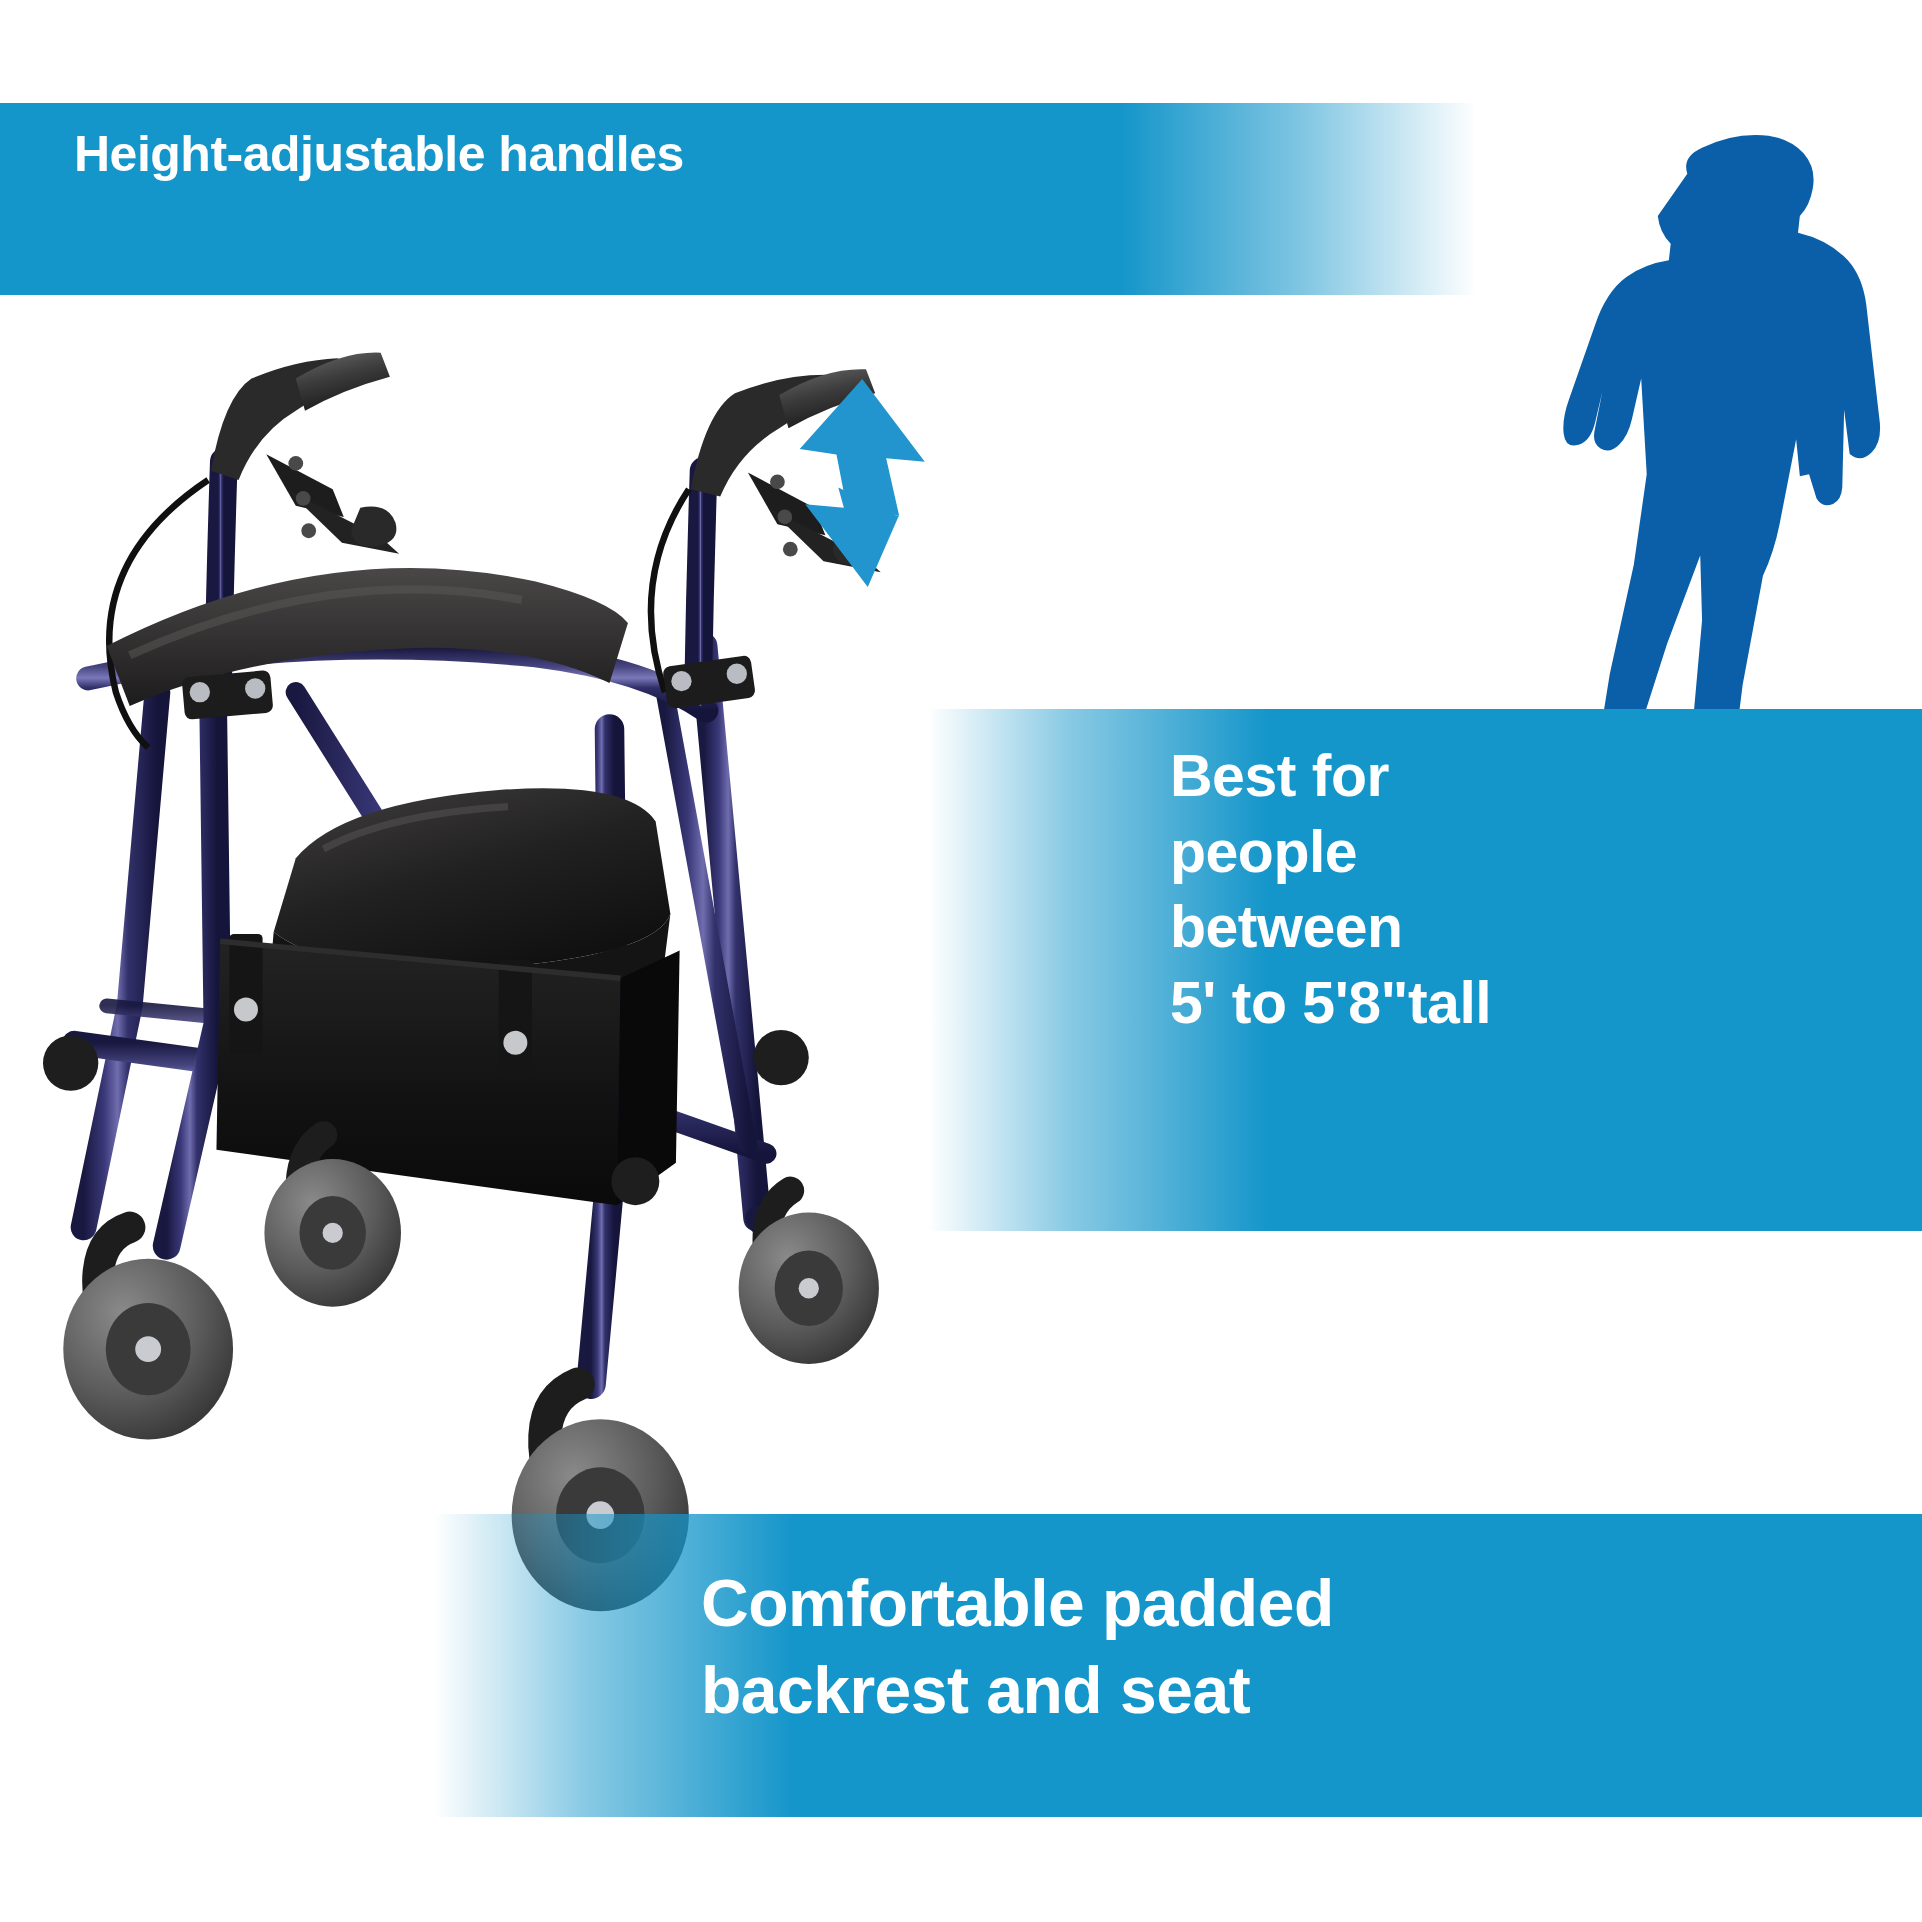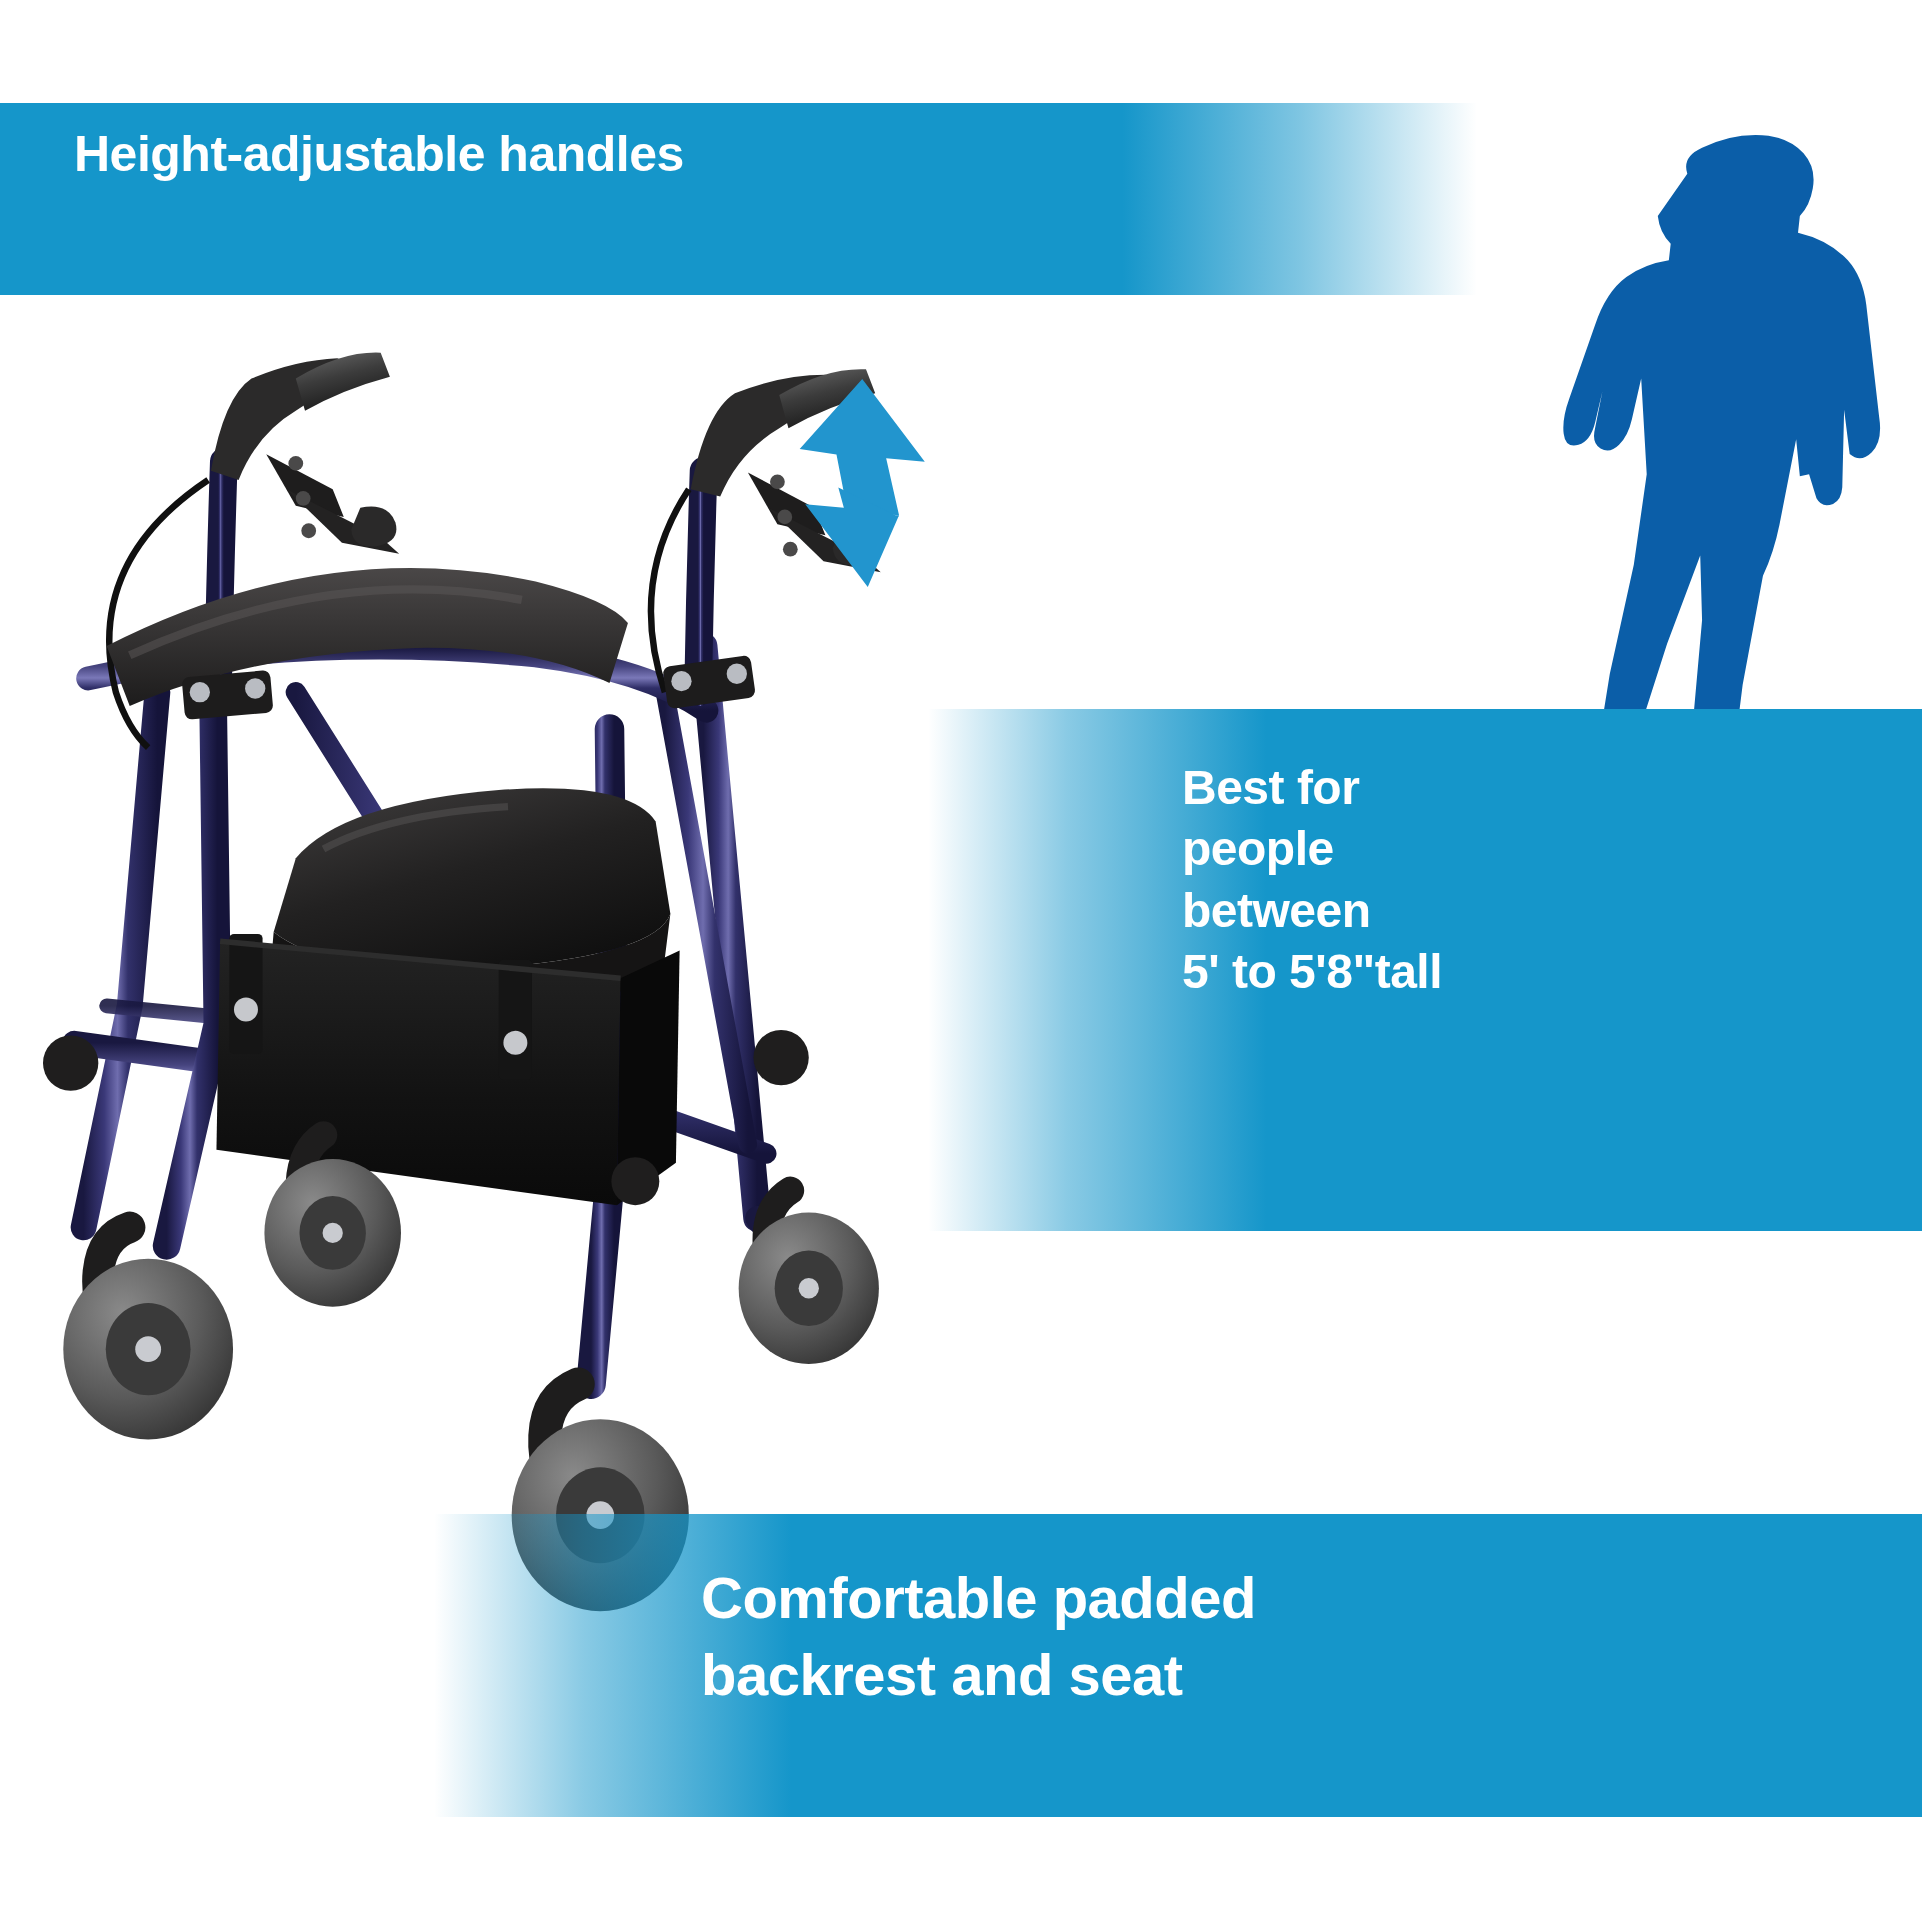--- a/index.html
+++ b/index.html
@@ -27,22 +27,22 @@
     background:linear-gradient(to right,rgba(21,150,202,0) 0%,rgba(21,150,202,0.5) 10%,#1596CA 24%,#1596CA 100%);
   }
 
   
   .cap{
     position:absolute;color:#ffffff;font-weight:700;
     letter-spacing:-0.5px;line-height:1.02;white-space:pre-line;
     text-rendering:optimizeLegibility;
   }
   #cap-top{left:74px;top:129px;width:1200px;font-size:50px;}
-  #cap-mid{left:1170px;top:757px;width:701px;font-size:48px;line-height:1.28;margin-left:12px;}
-  #cap-bottom{left:701px;top:1560px;width:1200px;font-size:58px;line-height:1.32;text-align:left;}
+  #cap-mid{left:1170px;top:739px;width:701px;font-size:59px;line-height:1.28;}
+  #cap-bottom{left:701px;top:1560px;width:1200px;font-size:66px;line-height:1.32;text-align:left;}
 
   
   #silhouette{position:absolute;left:1560px;top:118px;width:369px;height:805px;}
 
   
   #arrow-updown{position:absolute;left:796px;top:377px;width:138px;height:212px;}
 
   
   #product{position:absolute;left:18.5px;top:212px;width:978px;height:1514px;}
 </style>

